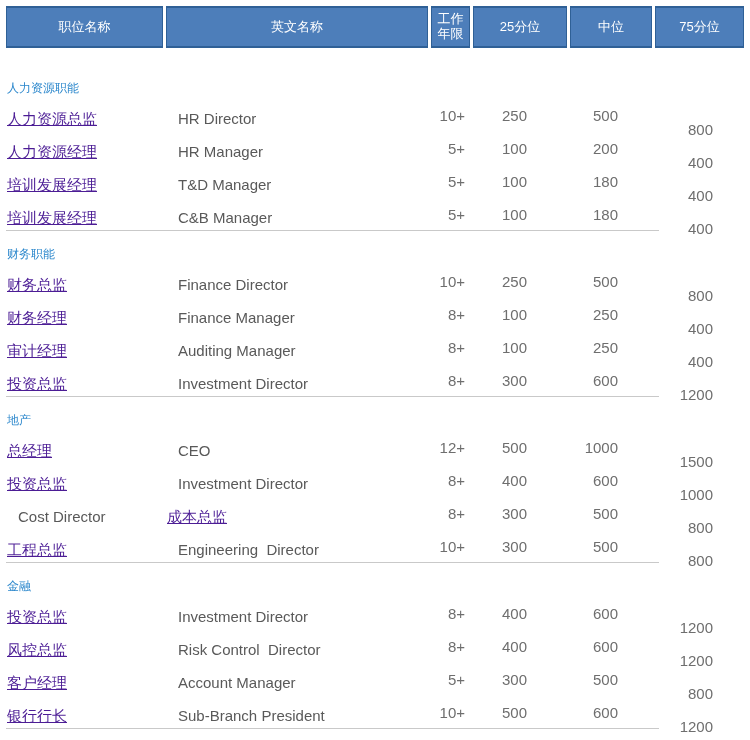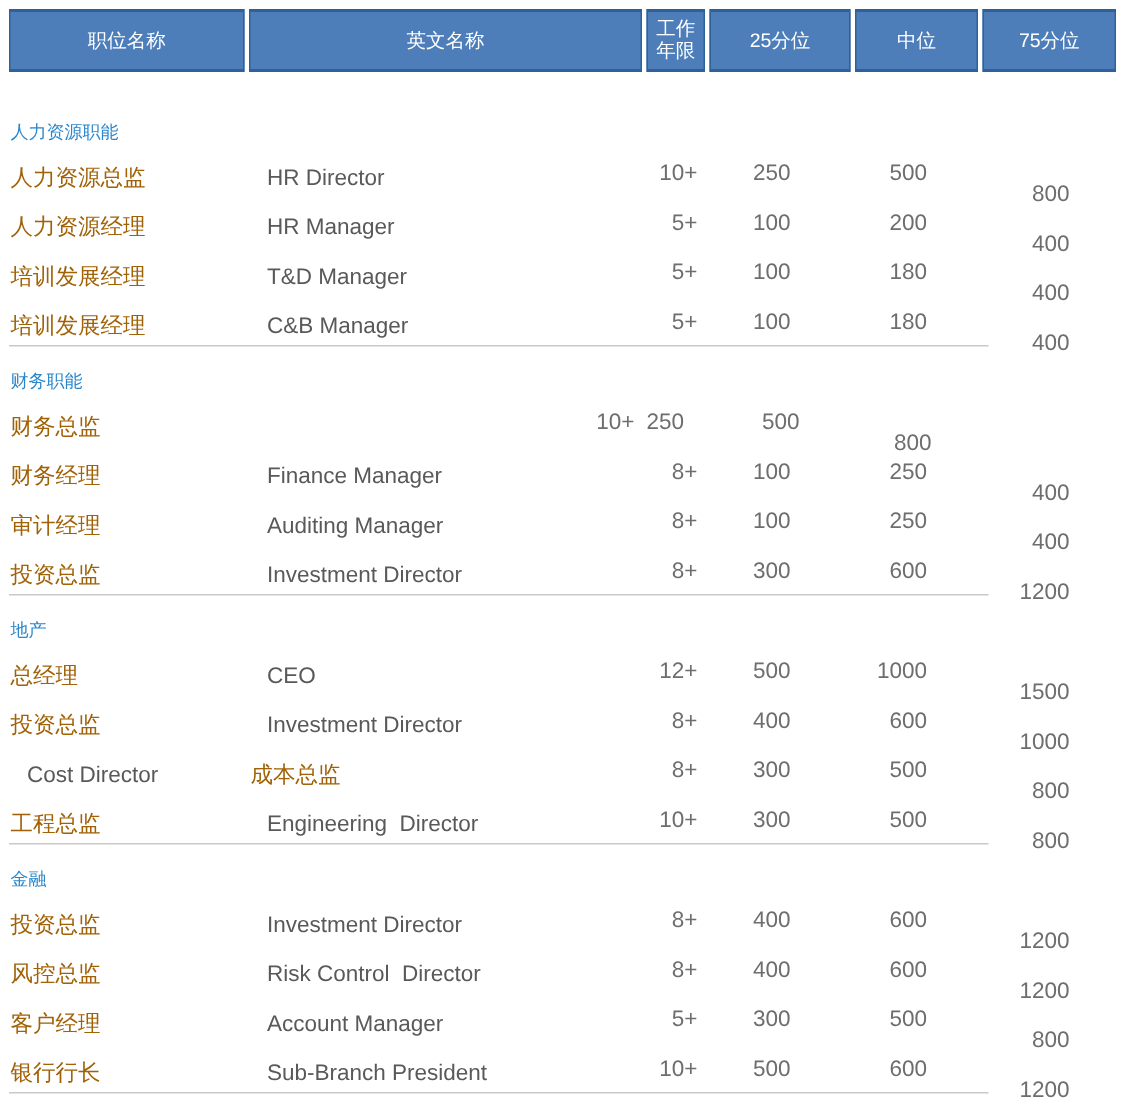--- a/index.html
+++ b/index.html
@@ -56,21 +56,21 @@
     padding-left: 1px;
   }
   .row {
     display: grid;
     grid-template-columns: 157px 262px 39px 94px 82px 89px;
     column-gap: 3px;
     height: 33px;
     align-items: center;
   }
   .cell { font-size: 15px; line-height: 17px; }
-  .c-cn { padding-left: 1px; color: #a16207; }
+  .c-cn { padding-left: 1px; color: #4c1d95; text-decoration: underline; }
   .c-en { padding-left: 12px; color: var(--row-text-color); white-space: pre-wrap; }
   .c-num {
     text-align: right;
     color: var(--number-color);
     position: relative;
     top: -3px;
   }
   .c-years  { padding-right: 5px; }
   .c-p25    { padding-right: 40px; }
   .c-med    { padding-right: 34px; }
@@ -142,20 +142,21 @@
     <div class="cell c-num c-p75">400</div>
   </div>
 </div>
   </section>
 
   <section class="section">
     <h2 class="section-title">财务职能</h2>
     <div class="rows">
   <div class="row">
     <div class="cell c-cn">财务总监</div>
+    <div class="cell c-en">Finance Director</div>
     <div class="cell c-num c-years">10+</div>
     <div class="cell c-num c-p25">250</div>
     <div class="cell c-num c-med">500</div>
     <div class="cell c-num c-p75">800</div>
   </div>
 
   <div class="row">
     <div class="cell c-cn">财务经理</div>
     <div class="cell c-en">Finance Manager</div>
     <div class="cell c-num c-years">8+</div>

